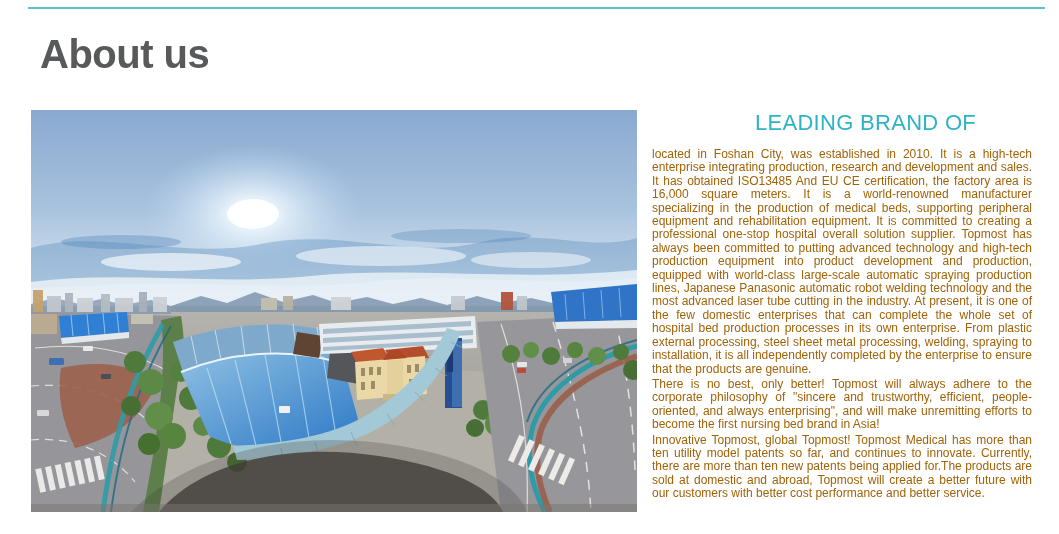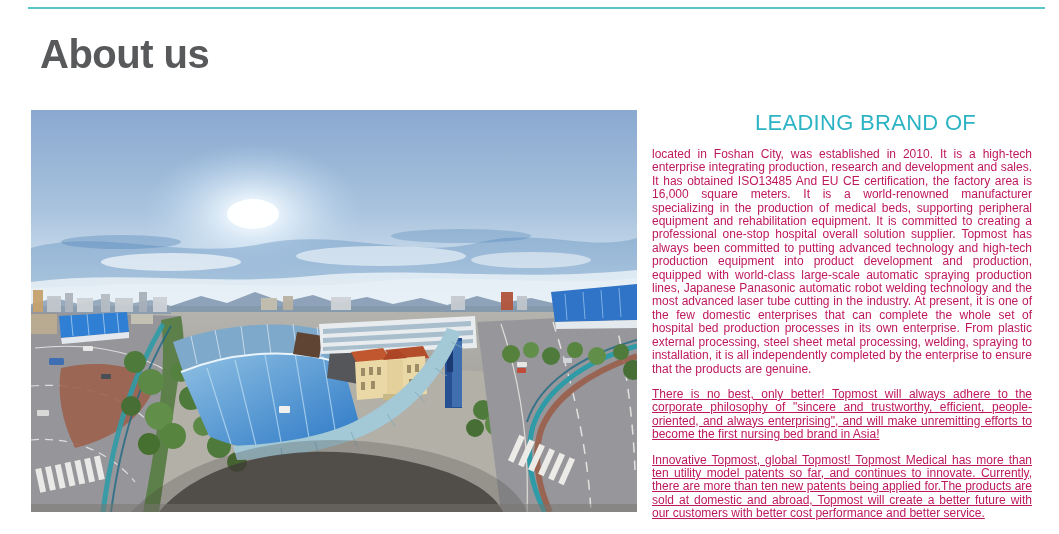--- a/index.html
+++ b/index.html
@@ -24,24 +24,24 @@
     position:absolute; left:652px; top:110px; width:380px;
   }
   .headline {
     margin:0 0 0 47px; padding-top:1px;
     color:#2db4c4; font-size:22px; line-height:23px; font-weight:400;
     letter-spacing:0.3px;
     text-align:center;
   }
   .body-copy { margin-top:14px; }
   .body-copy p {
-    margin:0; font-size:12px; line-height:13.4px; color:#be185d;
+    margin:0; font-size:12px; line-height:13.4px; color:#a16207;
     text-align:justify;
   }
-  .body-copy p + p { margin-top:12px;text-decoration:underline; }
+  .body-copy p + p { margin-top:2px; }
 </style>
 </head>
 <body>
 
 <div class="page">
 
   <div class="top-rule"></div>
 
   <h1 class="page-title">About us</h1>
 

